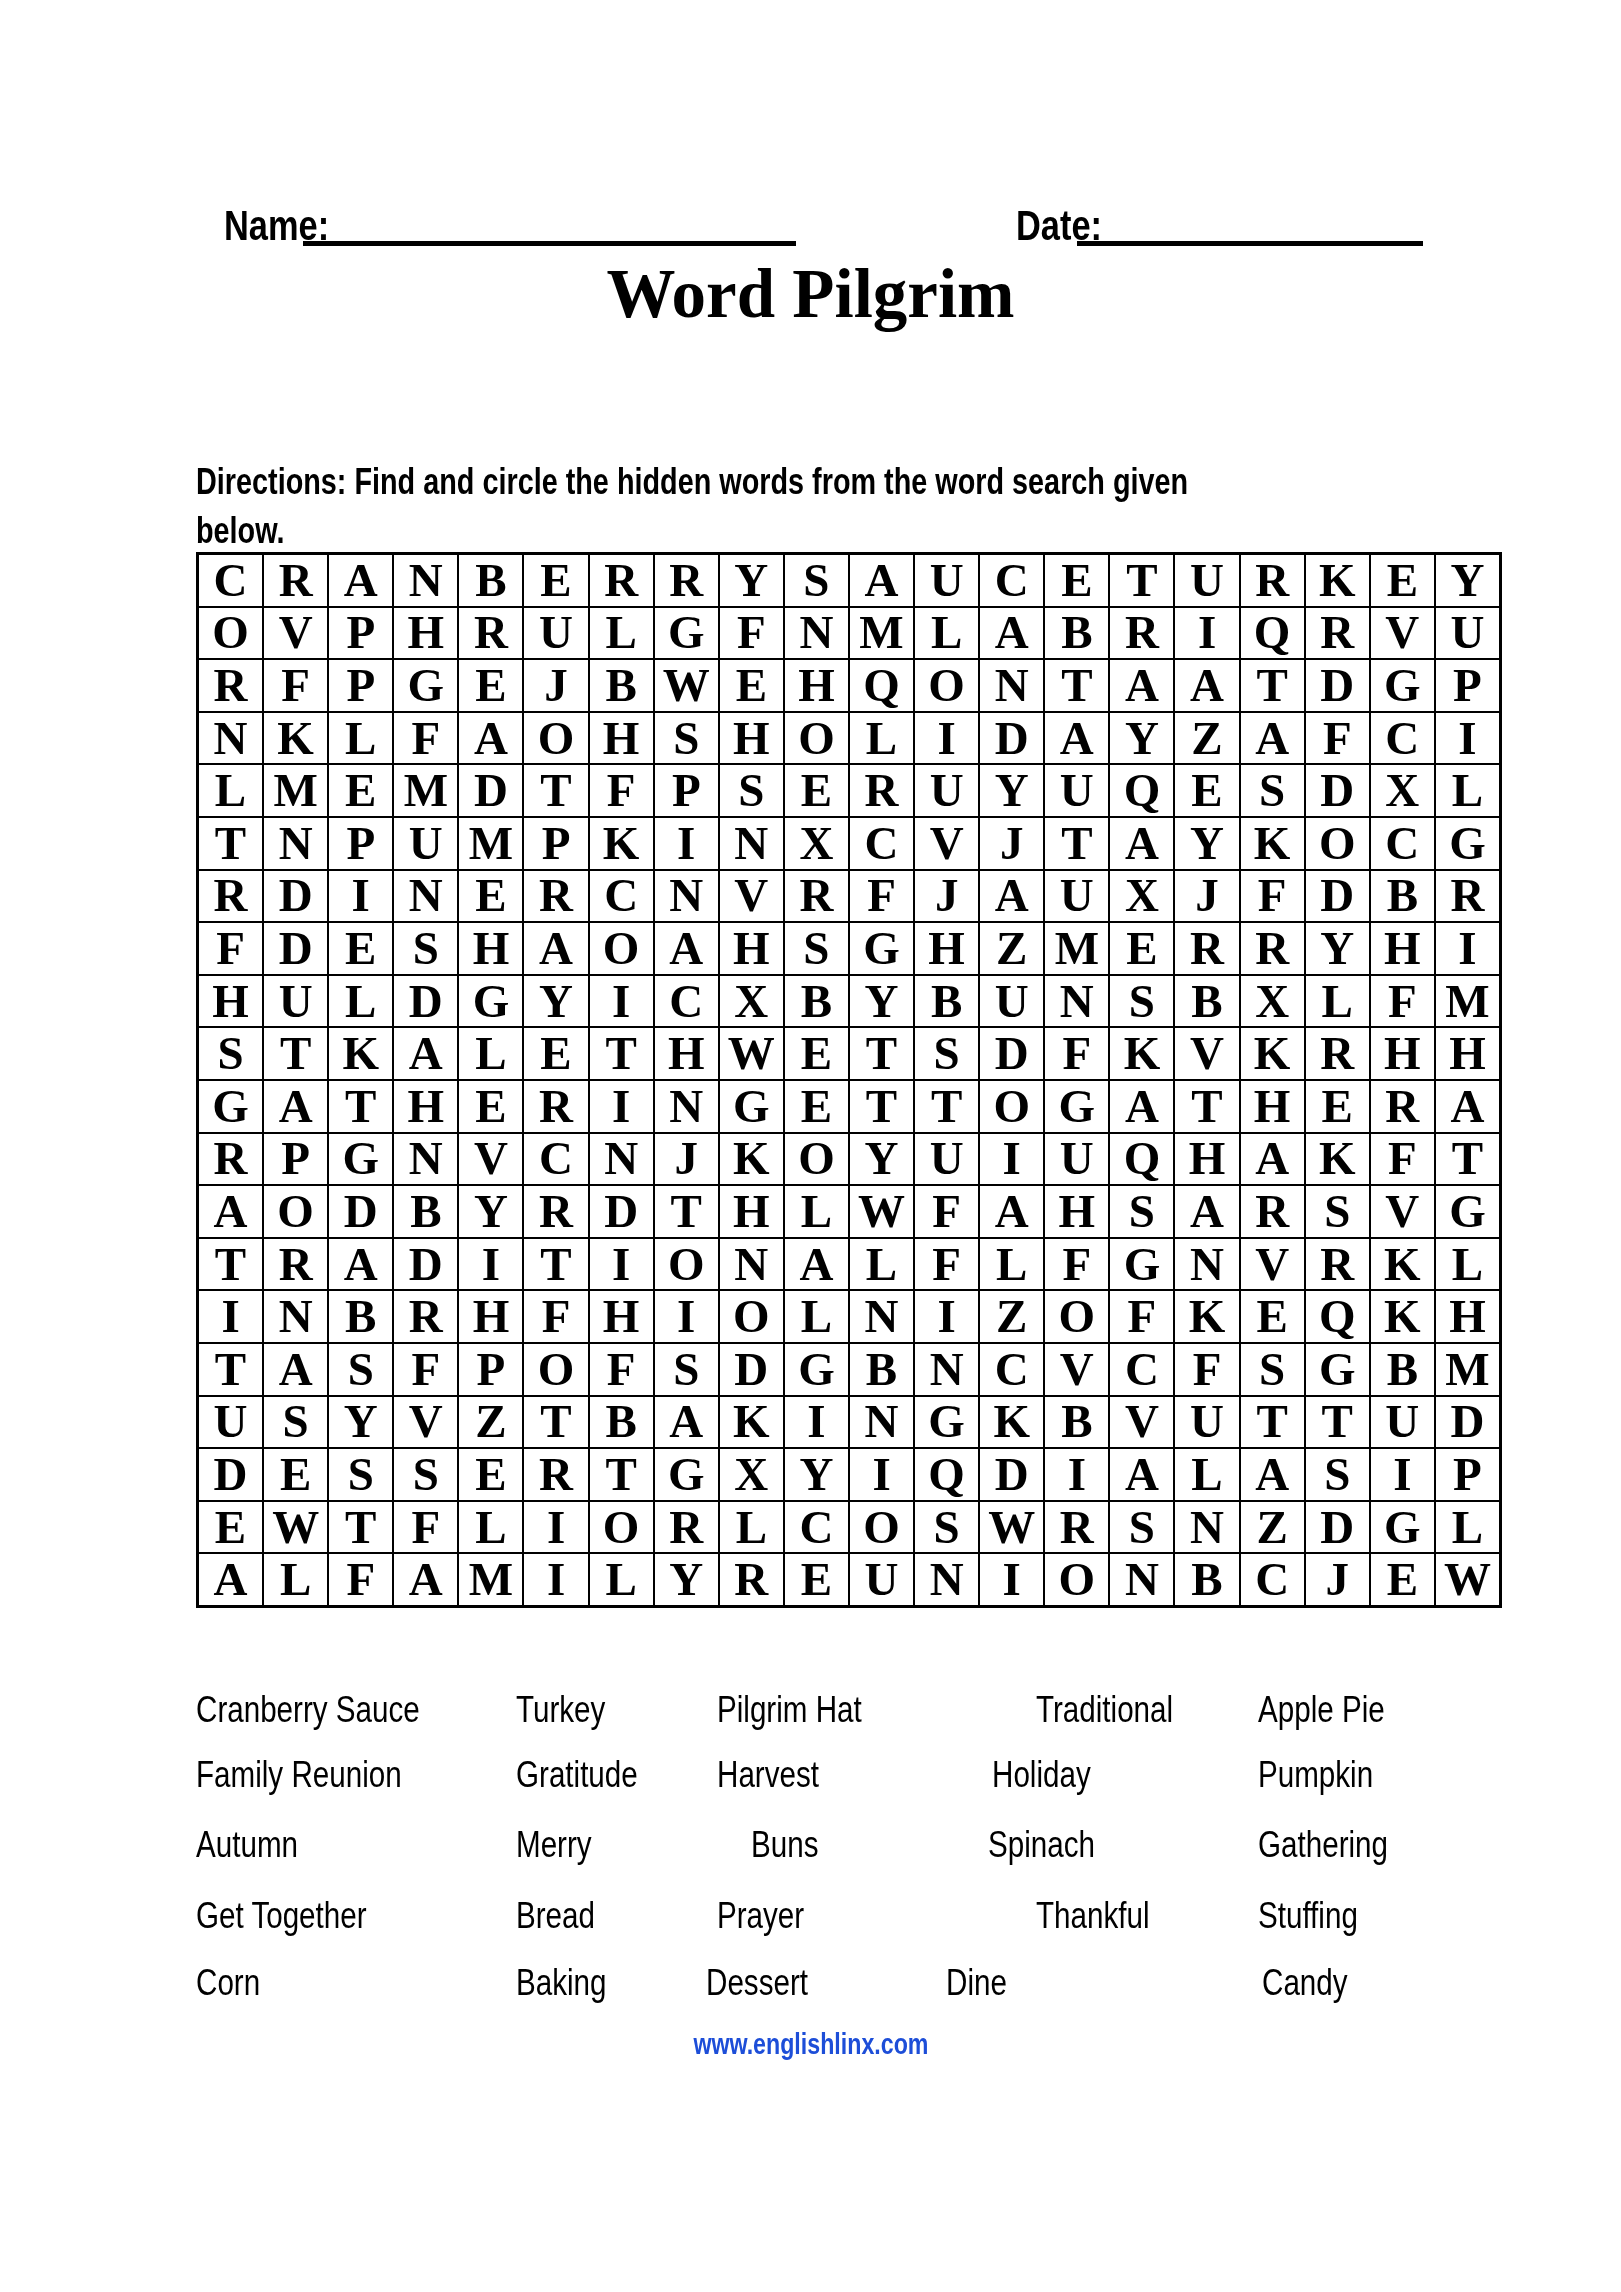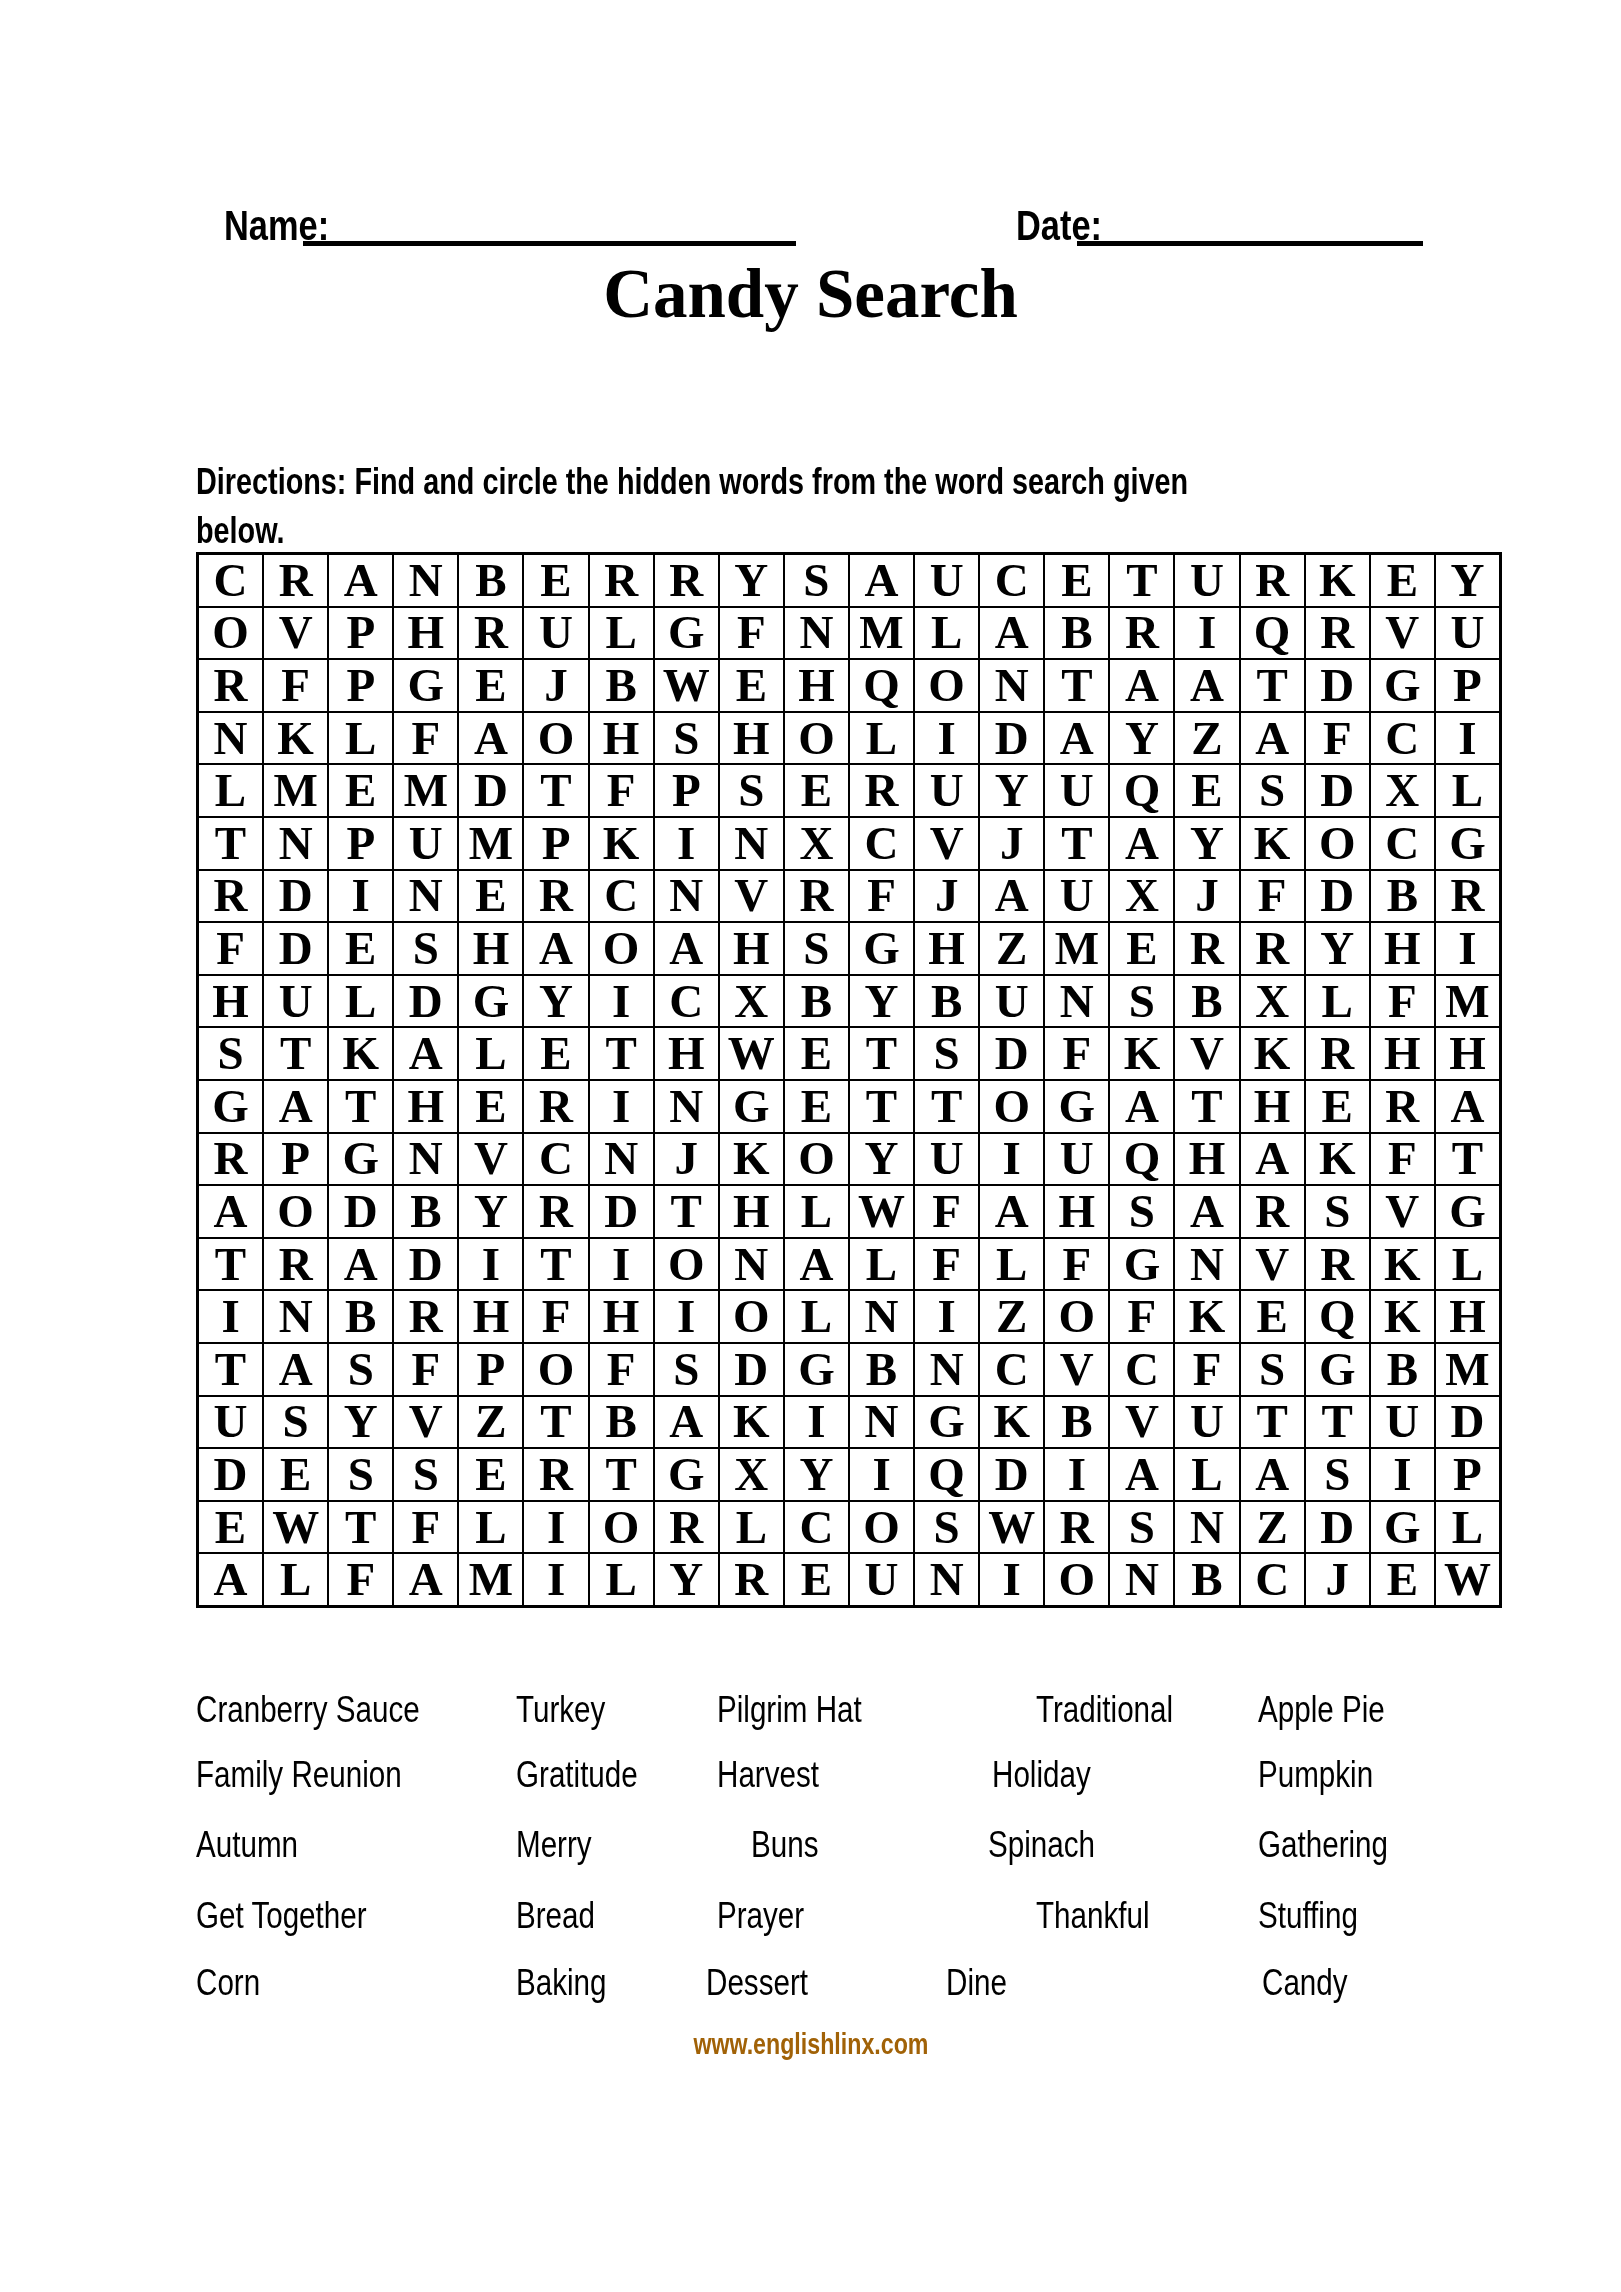--- a/index.html
+++ b/index.html
@@ -70,21 +70,21 @@
 <body>
 
 <div class="page">
 
   <span class="hdr-label name-label"><span class="cond">Name:</span></span>
   <div class="blank-line name-line"></div>
 
   <span class="hdr-label date-label"><span class="cond">Date:</span></span>
   <div class="blank-line date-line"></div>
 
-  <div class="title-line title-1">Candy Search</div>
+  <div class="title-line title-1">Word Pilgrim</div>
 
   <div class="directions"><span class="cond"><span>Directions: Find and circle the hidden words from the word search given</span><br><span>below.</span></span></div>
 
   <div id="grid">
       <div class="cell">C</div>
       <div class="cell">R</div>
       <div class="cell">A</div>
       <div class="cell">N</div>
       <div class="cell">B</div>
       <div class="cell">E</div>
@@ -516,17 +516,17 @@
       <div class="wl-row wr4">
         <span class="wl-item c0"><span class="cond">Corn</span></span>
         <span class="wl-item c1"><span class="cond">Baking</span></span>
         <span class="wl-item c2"><span class="cond">Dessert</span></span>
         <span class="wl-item c3"><span class="cond">Dine</span></span>
         <span class="wl-item c4"><span class="cond">Candy</span></span>
       </div>
     </div>
 
   <div class="footer">
-    <a href="#" style="color: #a16207;"><span class="cond-c">www.englishlinx.com</span></a>
+    <a href="#" style="color: #1d4ed8;"><span class="cond-c">www.englishlinx.com</span></a>
   </div>
 
 </div>
 
 
 </body></html>

